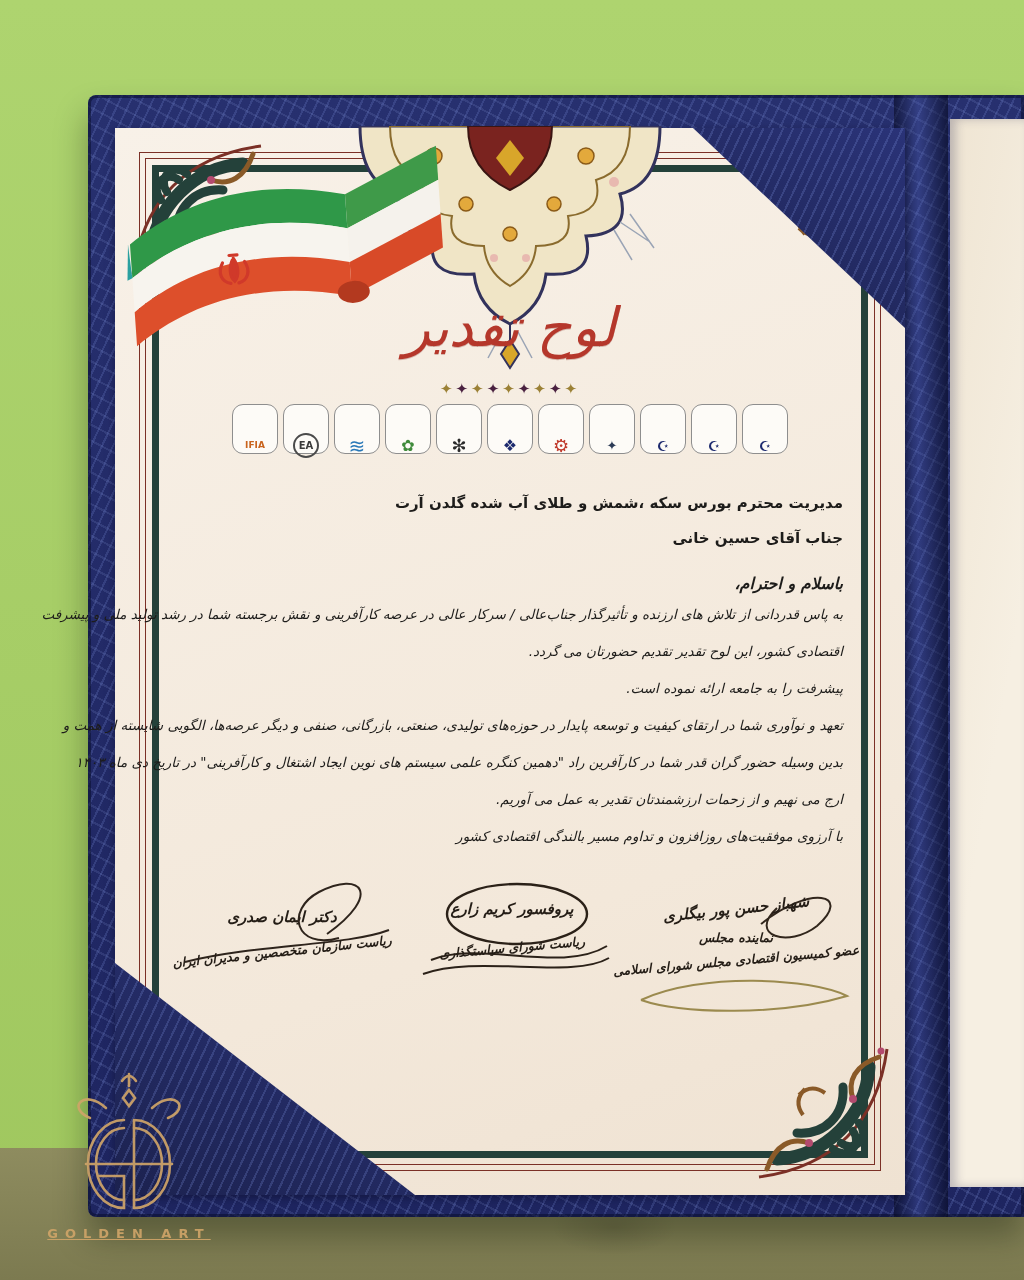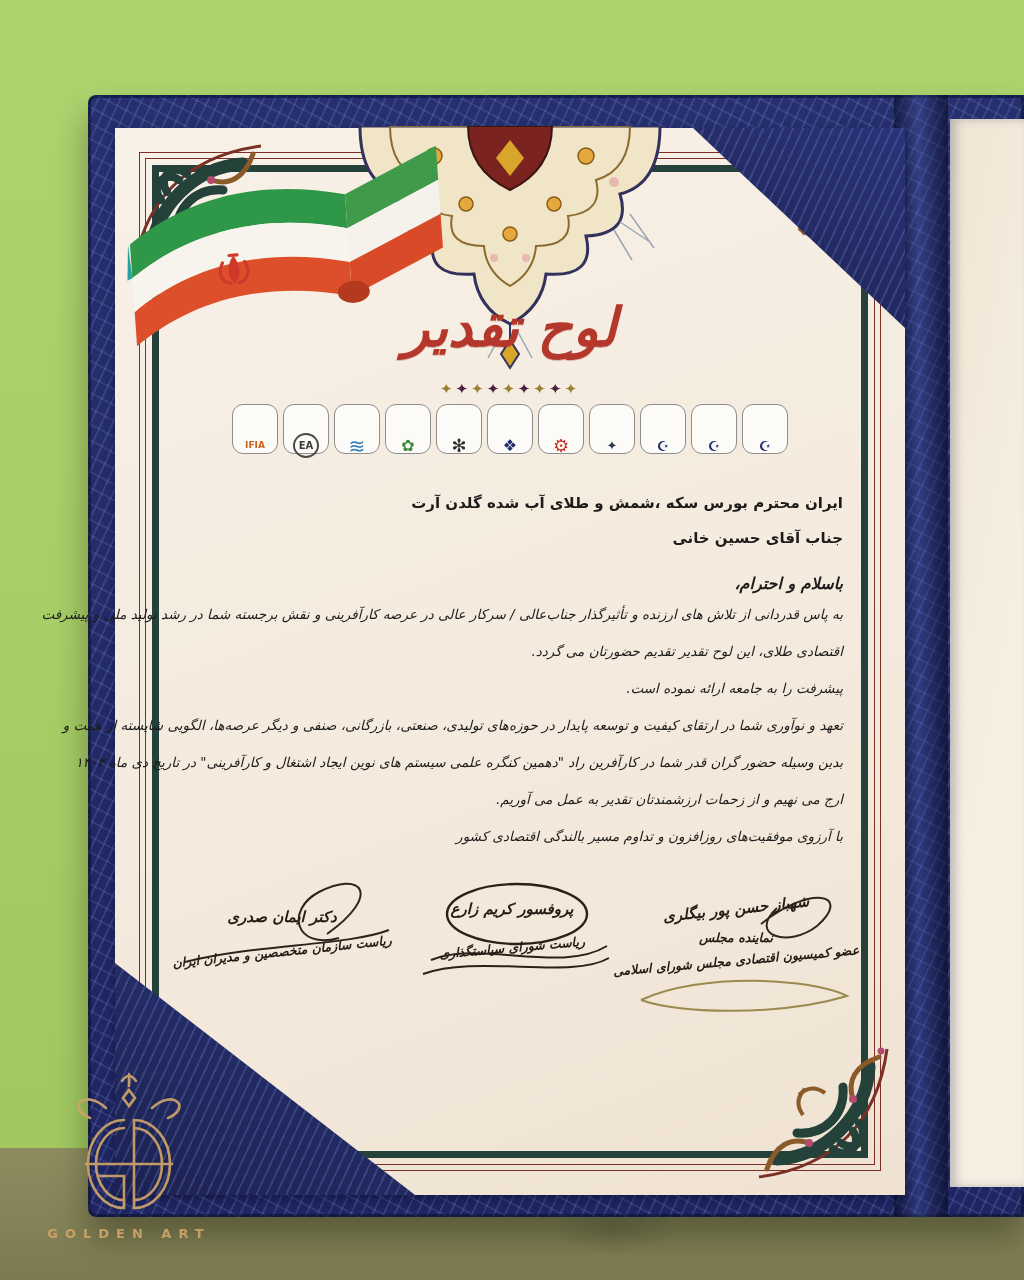--- a/index.html
+++ b/index.html
@@ -42,21 +42,21 @@
   .pocket{position:absolute;background:
       repeating-linear-gradient(115deg, rgba(120,140,215,.25) 0 2px, transparent 2px 9px),
       linear-gradient(210deg,#2a3378,#1c224f);}
   .pk-tr{right:0;top:0;width:212px;height:200px;clip-path:polygon(100% 0,0 0,100% 100%);}
   .pk-bl{left:0;bottom:0;width:300px;height:232px;clip-path:polygon(0 0,0 100%,100% 100%);}
   
   .toranj{position:absolute;left:50%;top:-2px;transform:translateX(-50%);}
   .flag{position:absolute;left:6px;top:8px;}
   
   .title{position:absolute;left:0;top:168px;width:100%;text-align:center;
-    color:#b5372b;font-size:54px;font-weight:bold;font-style:italic;direction:rtl;
+    color:#b5372b;font-size:54px;font-weight:normal;font-style:italic;direction:rtl;
     text-shadow:0 1px 0 rgba(120,20,10,.25);}
   .stars{position:absolute;left:0;top:252px;width:100%;text-align:center;font-size:15px;letter-spacing:3px;}
   .star-g{color:#9b8136;} .star-d{color:#4a2140;}
   
   .logos{position:absolute;left:0;top:276px;width:100%;display:flex;justify-content:center;gap:5px;}
   .badge{width:44px;height:48px;border:1.5px solid #8e8e8e;border-radius:11px;background:#fdfbf7;
     display:flex;flex-direction:column;align-items:center;justify-content:center;gap:3px;}
   .badge-glyph{display:block;text-align:center;line-height:1;margin-top:36px;}
   .badge-cap{width:66%;height:3px;background:#a2a6ad;border-radius:2px;opacity:.65;}
   
@@ -71,21 +71,21 @@
   .sig-col{position:absolute;direction:rtl;text-align:center;color:#241d16;}
   .sig-right{right:34px;width:270px;}
   .sig-mid{left:282px;width:230px;}
   .sig-left{left:52px;width:230px;}
   .sig-name{font-size:15px;font-weight:bold;}
   .sig-title{font-size:12.5px;font-weight:bold;}
   .scribble{position:absolute;pointer-events:none;}
   
   .wm{position:absolute;left:34px;top:1068px;width:190px;height:190px;opacity:.92;}
   .wm-text{position:absolute;left:0;top:158px;width:190px;text-align:center;color:#cfa468;
-    font-size:13px;letter-spacing:7px;font-weight:bold;}
+    font-size:13px;letter-spacing:7px;font-weight:bold;text-decoration:underline;}
 </style>
 </head>
 <body>
 
 <svg width="0" height="0" style="position:absolute">
   <defs>
     <g id="corner-orn">
       <path d="M8,136 C18,62 62,18 136,8" stroke="#7b3026" stroke-width="3" fill="none"></path>
       <path d="M26,118 C28,70 70,28 118,26" stroke="#24413a" stroke-width="13" fill="none" stroke-linecap="round"></path>
       <path d="M52,98 C50,70 70,50 98,52" stroke="#24413a" stroke-width="9" fill="none" stroke-linecap="round"></path>
@@ -217,28 +217,28 @@
         <div class="badge">
             <span class="badge-glyph" style="color:#1d2a6e;font-size:14px">☪</span>
             <span class="badge-cap"></span>
           </div>
         <div class="badge">
             <span class="badge-glyph" style="color:#1d2a6e;font-size:14px">☪</span>
             <span class="badge-cap"></span>
           </div>
       </div>
 
-      <div class="recipient rtl">ایران محترم بورس سکه ،شمش و طلای آب شده گلدن آرت</div>
+      <div class="recipient rtl">مدیریت محترم بورس سکه ،شمش و طلای آب شده گلدن آرت</div>
       <div class="recipient2 rtl">جناب آقای حسین خانی</div>
 
       <div class="salutation rtl">باسلام و احترام،</div>
 
       <div class="body-text rtl">
         <div class="bl">به پاس قدردانی از تلاش های ارزنده و تأثیرگذار جناب‌عالی / سرکار عالی در عرصه کارآفرینی و نقش برجسته شما در رشد تولید ملی و پیشرفت</div>
-        <div class="bl">اقتصادی طلای، این لوح تقدیر تقدیم حضورتان می گردد.</div>
+        <div class="bl">اقتصادی کشور، این لوح تقدیر تقدیم حضورتان می گردد.</div>
         <div class="bl">پیشرفت را به جامعه ارائه نموده است.</div>
         <div class="bl">تعهد و نوآوری شما در ارتقای کیفیت و توسعه پایدار در حوزه‌های تولیدی، صنعتی، بازرگانی، صنفی و دیگر عرصه‌ها، الگویی شایسته از همت و</div>
         <div class="bl">بدین وسیله حضور گران قدر شما در کارآفرین راد "دهمین کنگره علمی سیستم های نوین ایجاد اشتغال و کارآفرینی" در تاریخ دی ماه ۱۴۰۳</div>
         <div class="bl">ارج می نهیم و از زحمات ارزشمندتان تقدیر به عمل می آوریم.</div>
         <div class="bl">با آرزوی موفقیت‌های روزافزون و تداوم مسیر بالندگی اقتصادی کشور</div>
       </div>
 
       <div class="sigs">
 
         <div class="sig-col sig-right">

